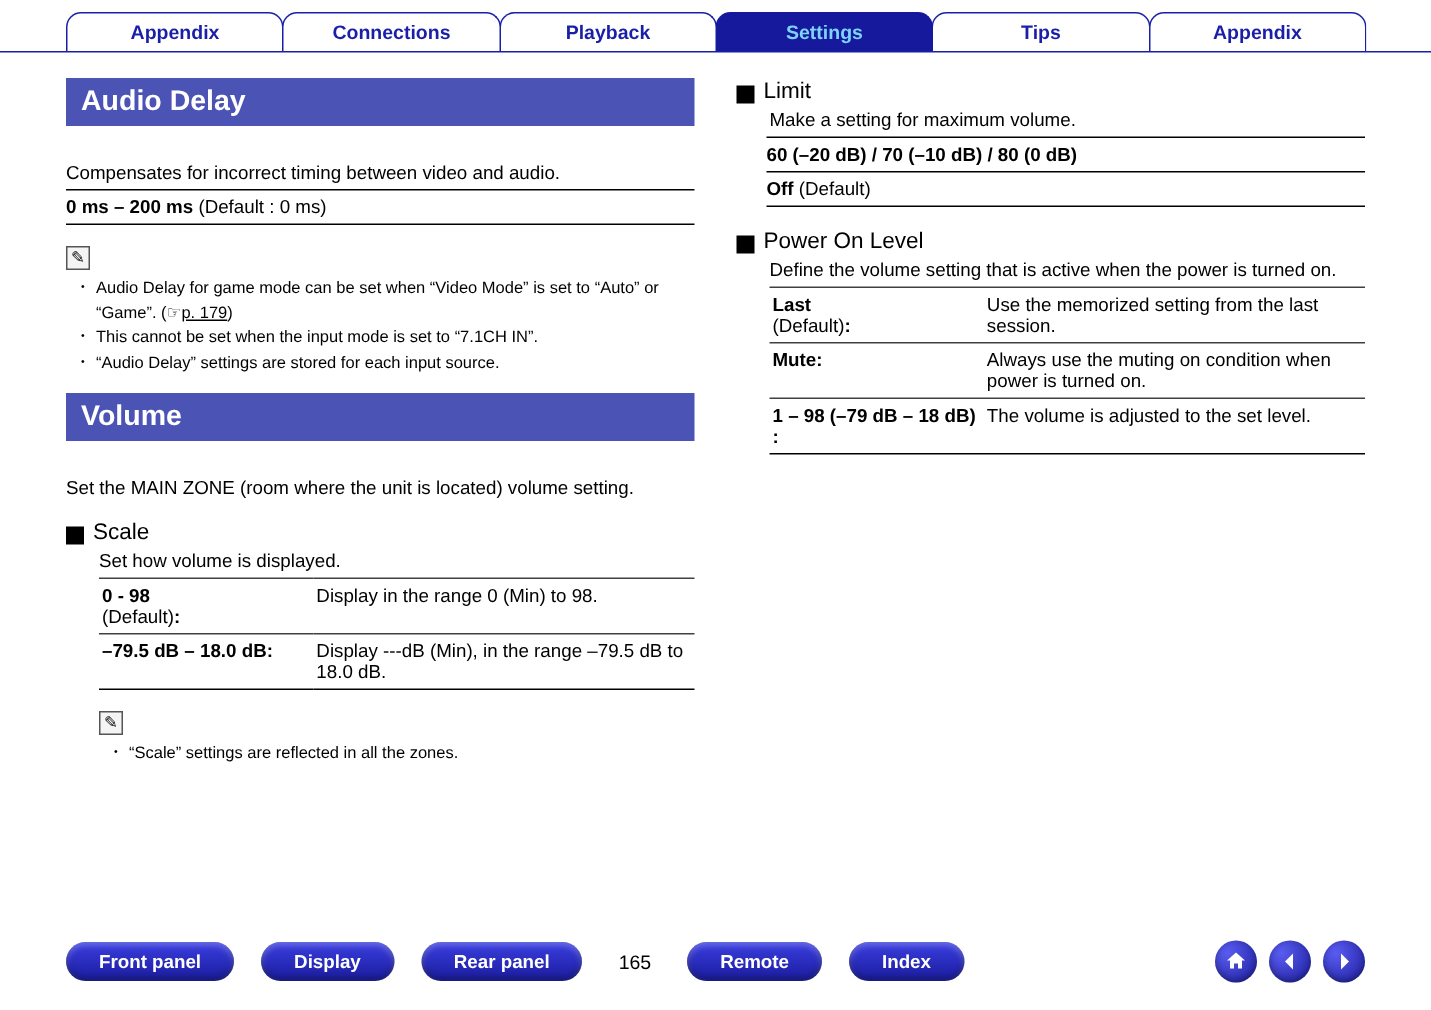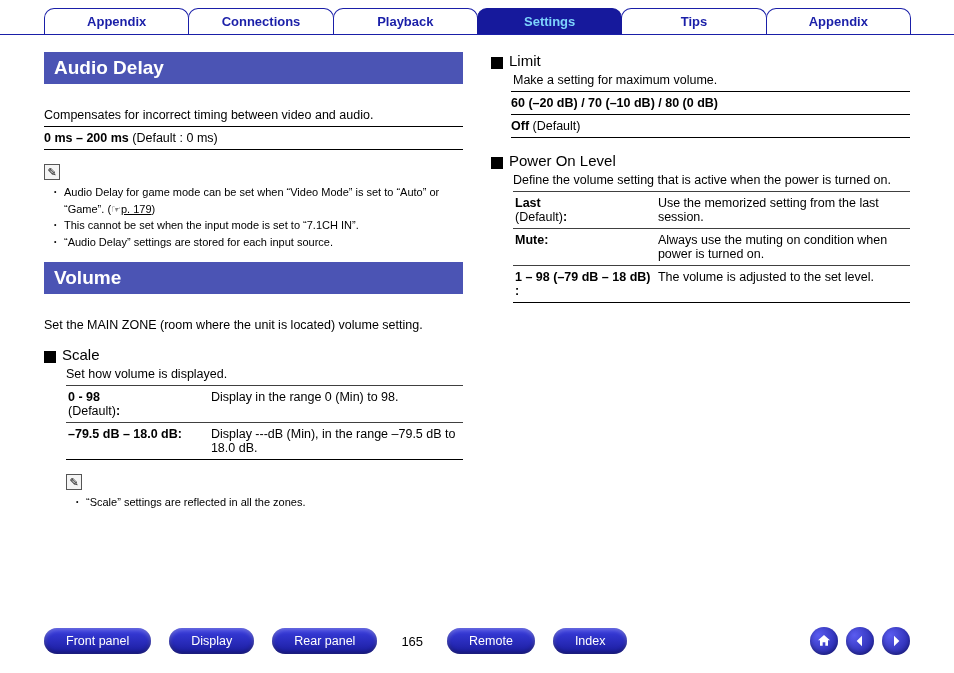--- a/index.html
+++ b/index.html
@@ -110,21 +110,21 @@
     left:0; right:0; bottom:18px;
     display:flex;
     align-items:center;
     padding: 0 44px;
     gap:18px;
   }
   .pill {
     background:#2b2fd0;
     background: linear-gradient(#3a3ee0,#1a1c9c);
     color:#fff;
-    font-weight:normal;
+    font-weight:bold;
     font-size:12.5px;
     border-radius:14px;
     height:26px;
     line-height:26px;
     padding:0 22px;
     cursor:pointer;
     box-shadow: inset 0 -2px 4px rgba(0,0,0,.3), inset 0 2px 4px rgba(255,255,255,.3);
   }
   .pagenum { font-size:13px; padding:0 6px;}
   .nav-icons { margin-left:auto; display:flex; gap:8px; align-items:center;}

